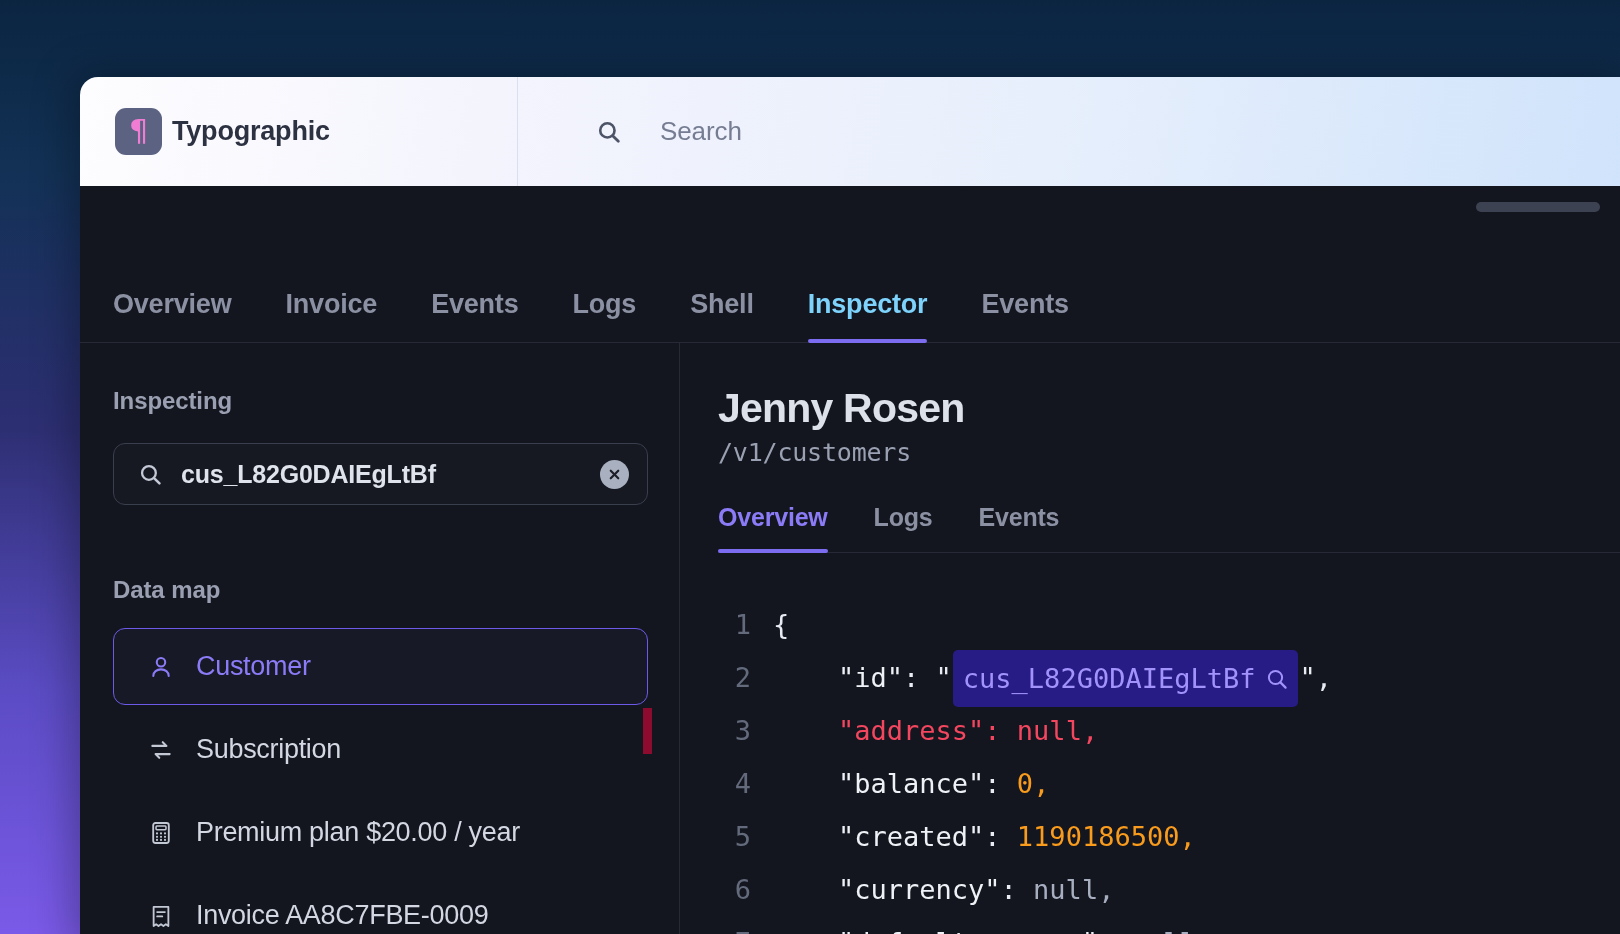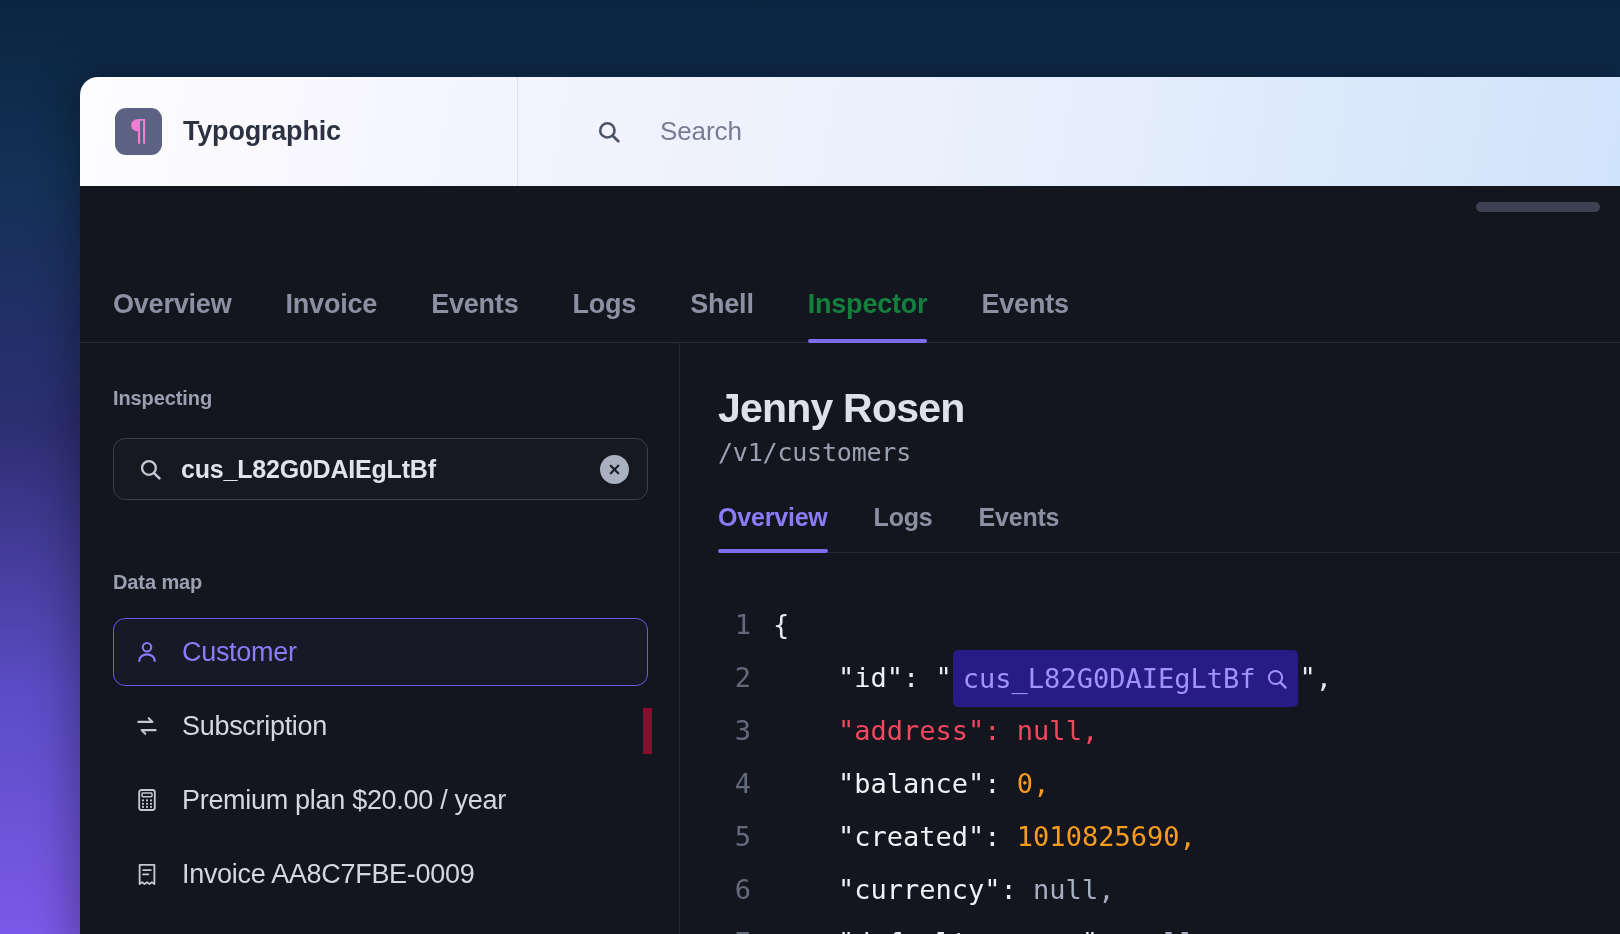--- a/index.html
+++ b/index.html
@@ -45,21 +45,21 @@
     flex: 0 0 auto;
   }
   .logo-mark span {
     color: #f07cd4;
     font-size: 31px; line-height: 1;
     font-weight: 400;
     font-family: "DejaVu Sans", sans-serif;
     position: relative; top: -1px;
   }
   .brand-name {
-    margin-left: 21px;
+    margin-left: 10px;
     font-size: 27px; font-weight: 600;
     color: #2d3242; letter-spacing: -0.2px;
   }
   .topsearch {
     flex: 1; height: 100%;
     display: flex; align-items: center;
     padding-left: 78px;
   }
   .topsearch .mag { margin-right: 18px; flex: 0 0 auto; display:block; }
   .topsearch .ph {
@@ -84,21 +84,21 @@
   .tab {
     font-size: 27px; font-weight: 600;
     color: #8b91a3;
     padding: 0 0 22px 0;
     margin-right: 54px;
     position: relative;
     letter-spacing: -0.2px;
     cursor: pointer;
     white-space: nowrap;
   }
-  .tab.active { color: #15803d; margin-top: 40px; }
+  .tab.active { color: #7dd3fc; margin-top: 40px; }
   .tab.active::after {
     content: ""; position: absolute;
     left: 0; right: 0; bottom: -1px; height: 4px;
     background: #7c6cf0; border-radius: 2px;
   }
   .hscroll {
     position: absolute;
     right: 40px; top: 16px;
     width: 124px; height: 10px;
     border-radius: 5px;
@@ -109,21 +109,21 @@
   .panes { display: flex; height: calc(771px - 157px); }
 
   
   .sidebar {
     width: 600px;
     border-right: 1px solid #272a36;
     padding: 44px 0 0 33px;
     flex: 0 0 auto;
   }
   .side-label {
-    font-size: 20px; font-weight: 700;
+    font-size: 24px; font-weight: 700;
     color: #9aa0b2; letter-spacing: -0.1px;
   }
   .side-search {
     margin-top: 28px;
     width: 535px; height: 62px;
     border: 1px solid #3a3f4e;
     border-radius: 12px;
     display: flex; align-items: center;
     padding: 0 18px 0 24px;
     background: #161822;
@@ -137,22 +137,22 @@
   .clear-btn {
     width: 29px; height: 29px; border-radius: 50%;
     background: #a9b0c0;
     display: flex; align-items: center; justify-content: center;
     flex: 0 0 auto; cursor: pointer;
   }
   .datamap-label { margin-top: 71px; }
   .dm-list { margin-top: 24px; }
   .dm-item {
     display: flex; align-items: center;
-    height: 68px;
-    padding-left: 20px;
+    height: 77px;
+    padding-left: 34px;
     border: 1px solid transparent;
     border-radius: 12px;
     width: 535px;
     cursor: pointer;
   }
   .dm-item.selected {
     border-color: #6d5ae8;
     background: rgba(109,90,232,0.04);
   }
   .dm-item .ico { width: 28px; flex: 0 0 auto; display: flex; align-items: center; }
@@ -385,21 +385,21 @@
             <span class="code-body"><span>    </span><span class="tok-keyerr">"address"</span><span class="tok-keyerr">: </span><span class="tok-nullerr">null</span><span class="tok-keyerr">,</span></span>
           </div>
 
           <div class="code-line">
             <span class="lineno">4</span>
             <span class="code-body"><span>    </span><span class="tok-key">"balance"</span><span class="tok-punct">: </span><span class="tok-num">0</span><span class="tok-num">,</span></span>
           </div>
 
           <div class="code-line">
             <span class="lineno">5</span>
-            <span class="code-body"><span>    </span><span class="tok-key">"created"</span><span class="tok-punct">: </span><span class="tok-num">1010825690</span><span class="tok-num">,</span></span>
+            <span class="code-body"><span>    </span><span class="tok-key">"created"</span><span class="tok-punct">: </span><span class="tok-num">1190186500</span><span class="tok-num">,</span></span>
           </div>
 
           <div class="code-line">
             <span class="lineno">6</span>
             <span class="code-body"><span>    </span><span class="tok-key">"currency"</span><span class="tok-punct">: </span><span class="tok-null">null</span><span class="tok-null">,</span></span>
           </div>
 
           <div class="code-line">
             <span class="lineno">7</span>
             <span class="code-body"><span>    </span><span class="tok-key">"default_source"</span><span class="tok-punct">: </span><span class="tok-null">null</span></span>

